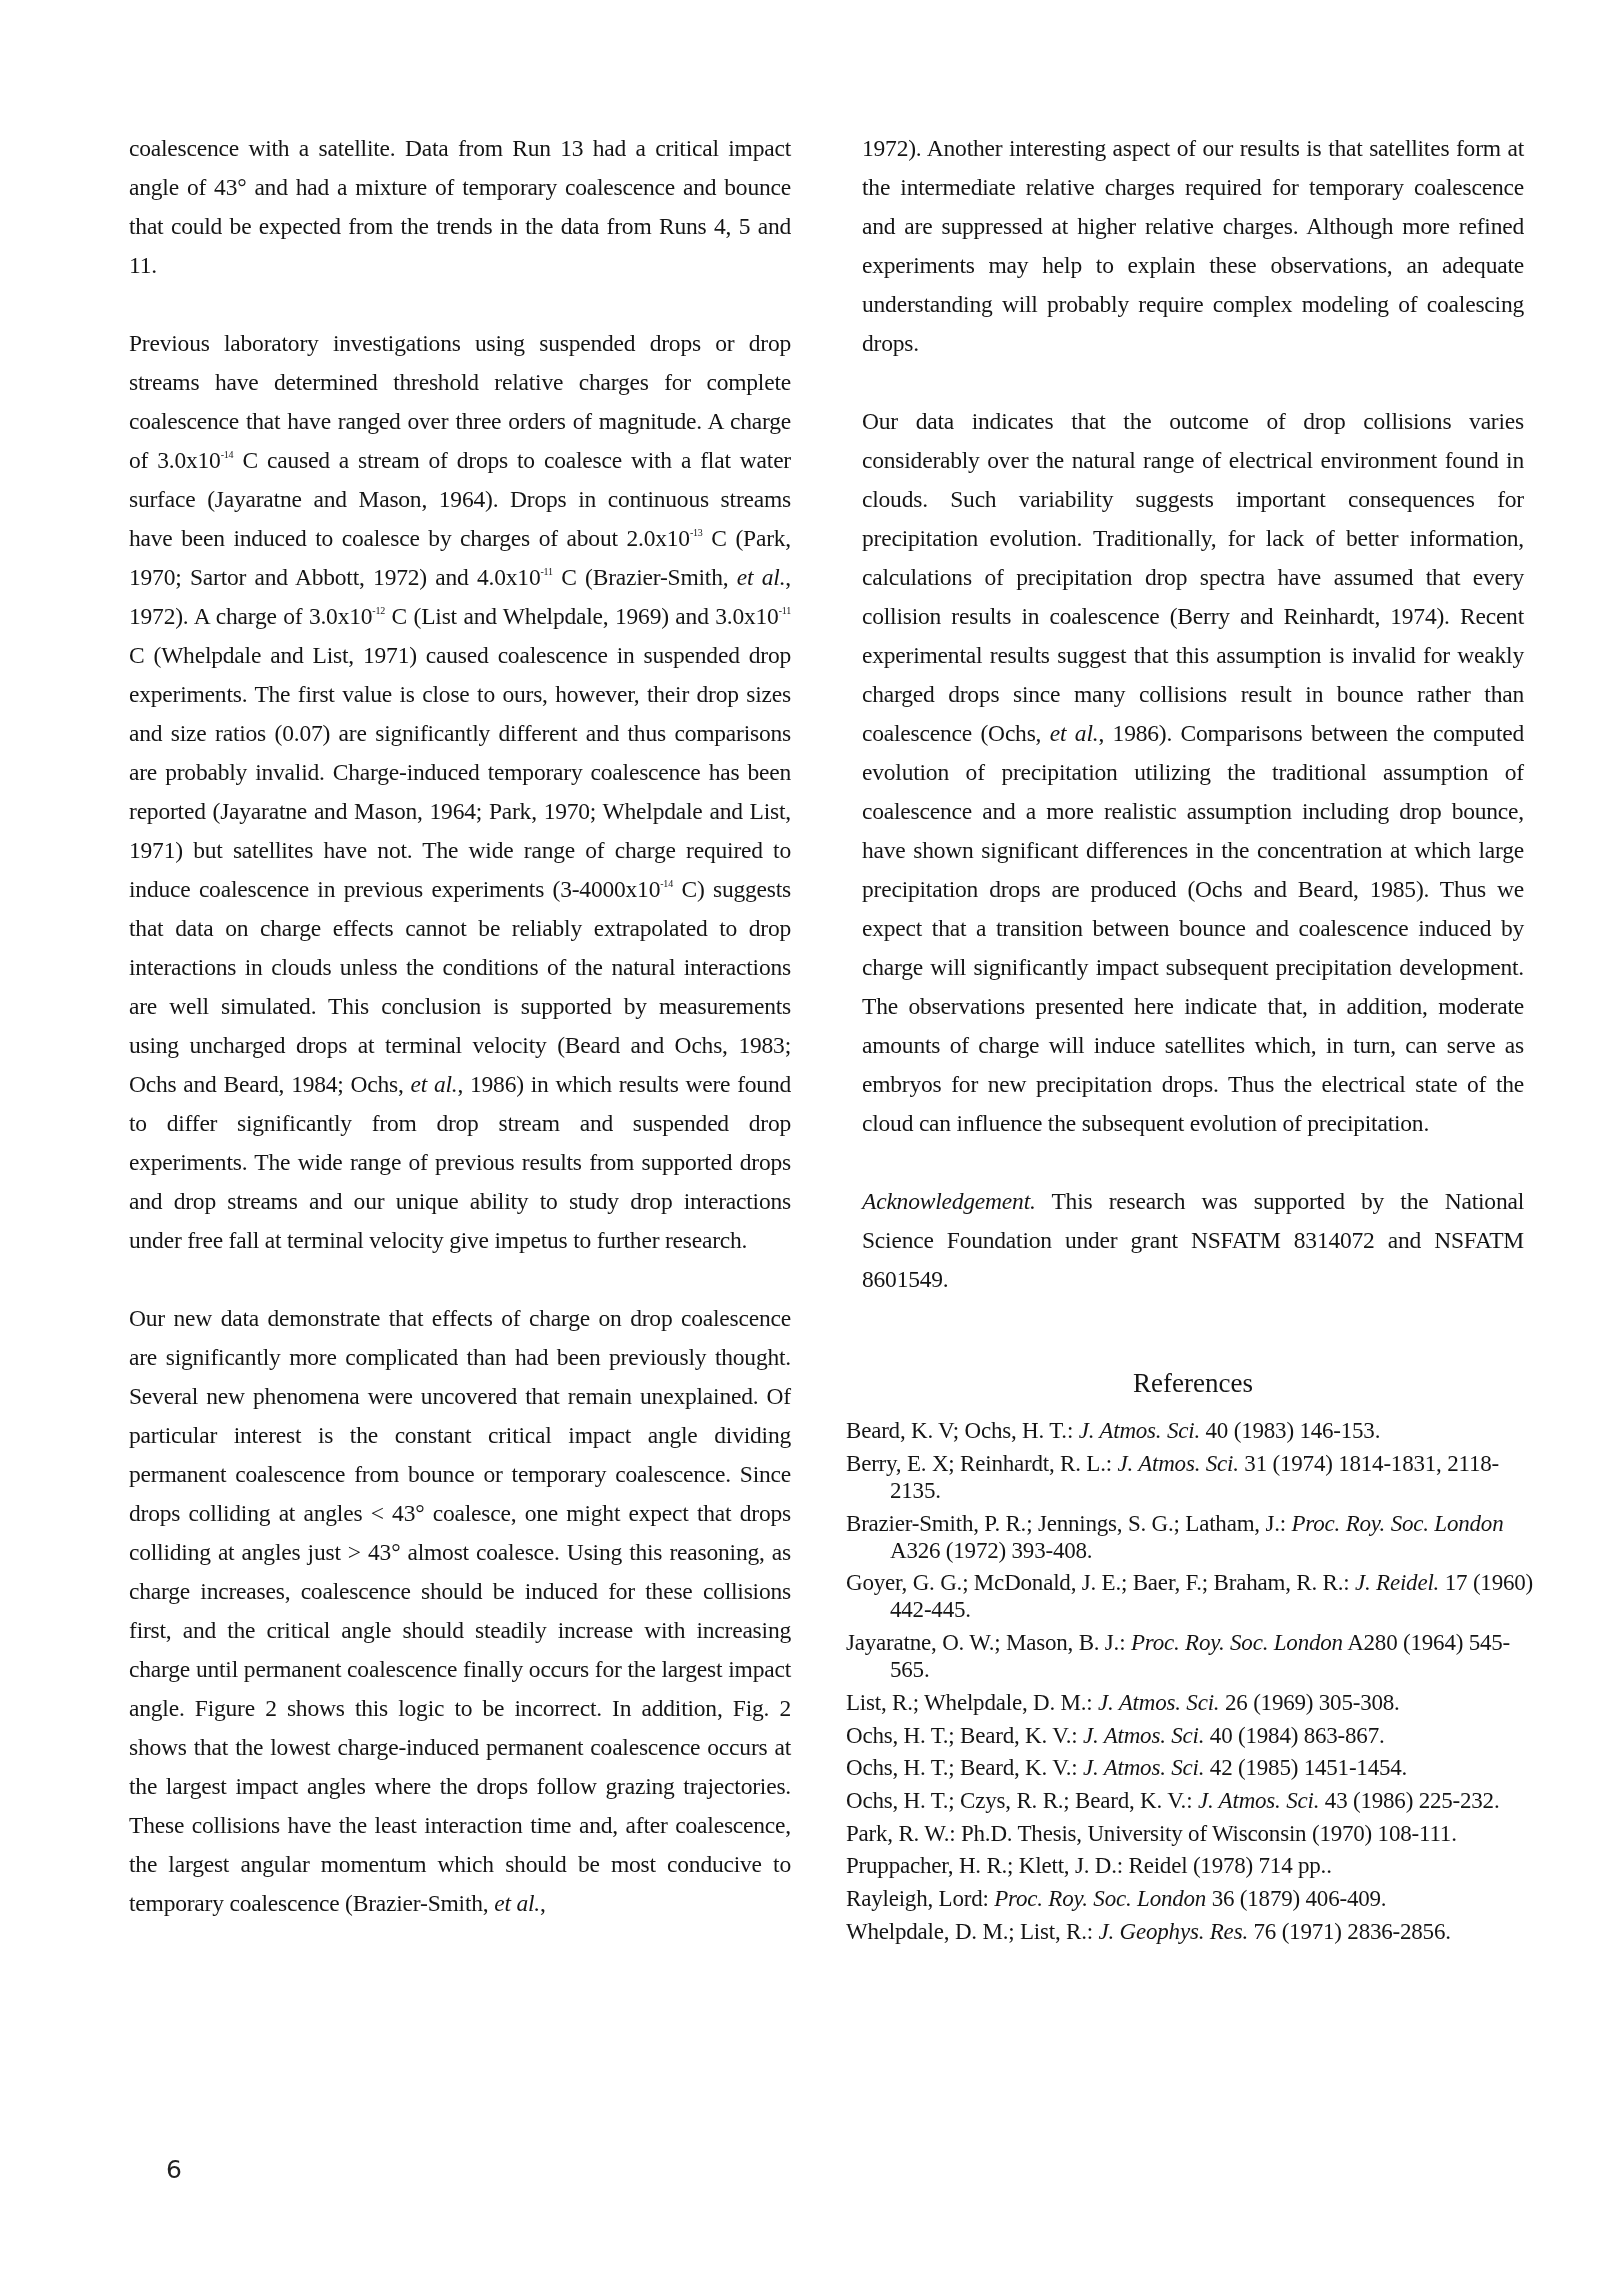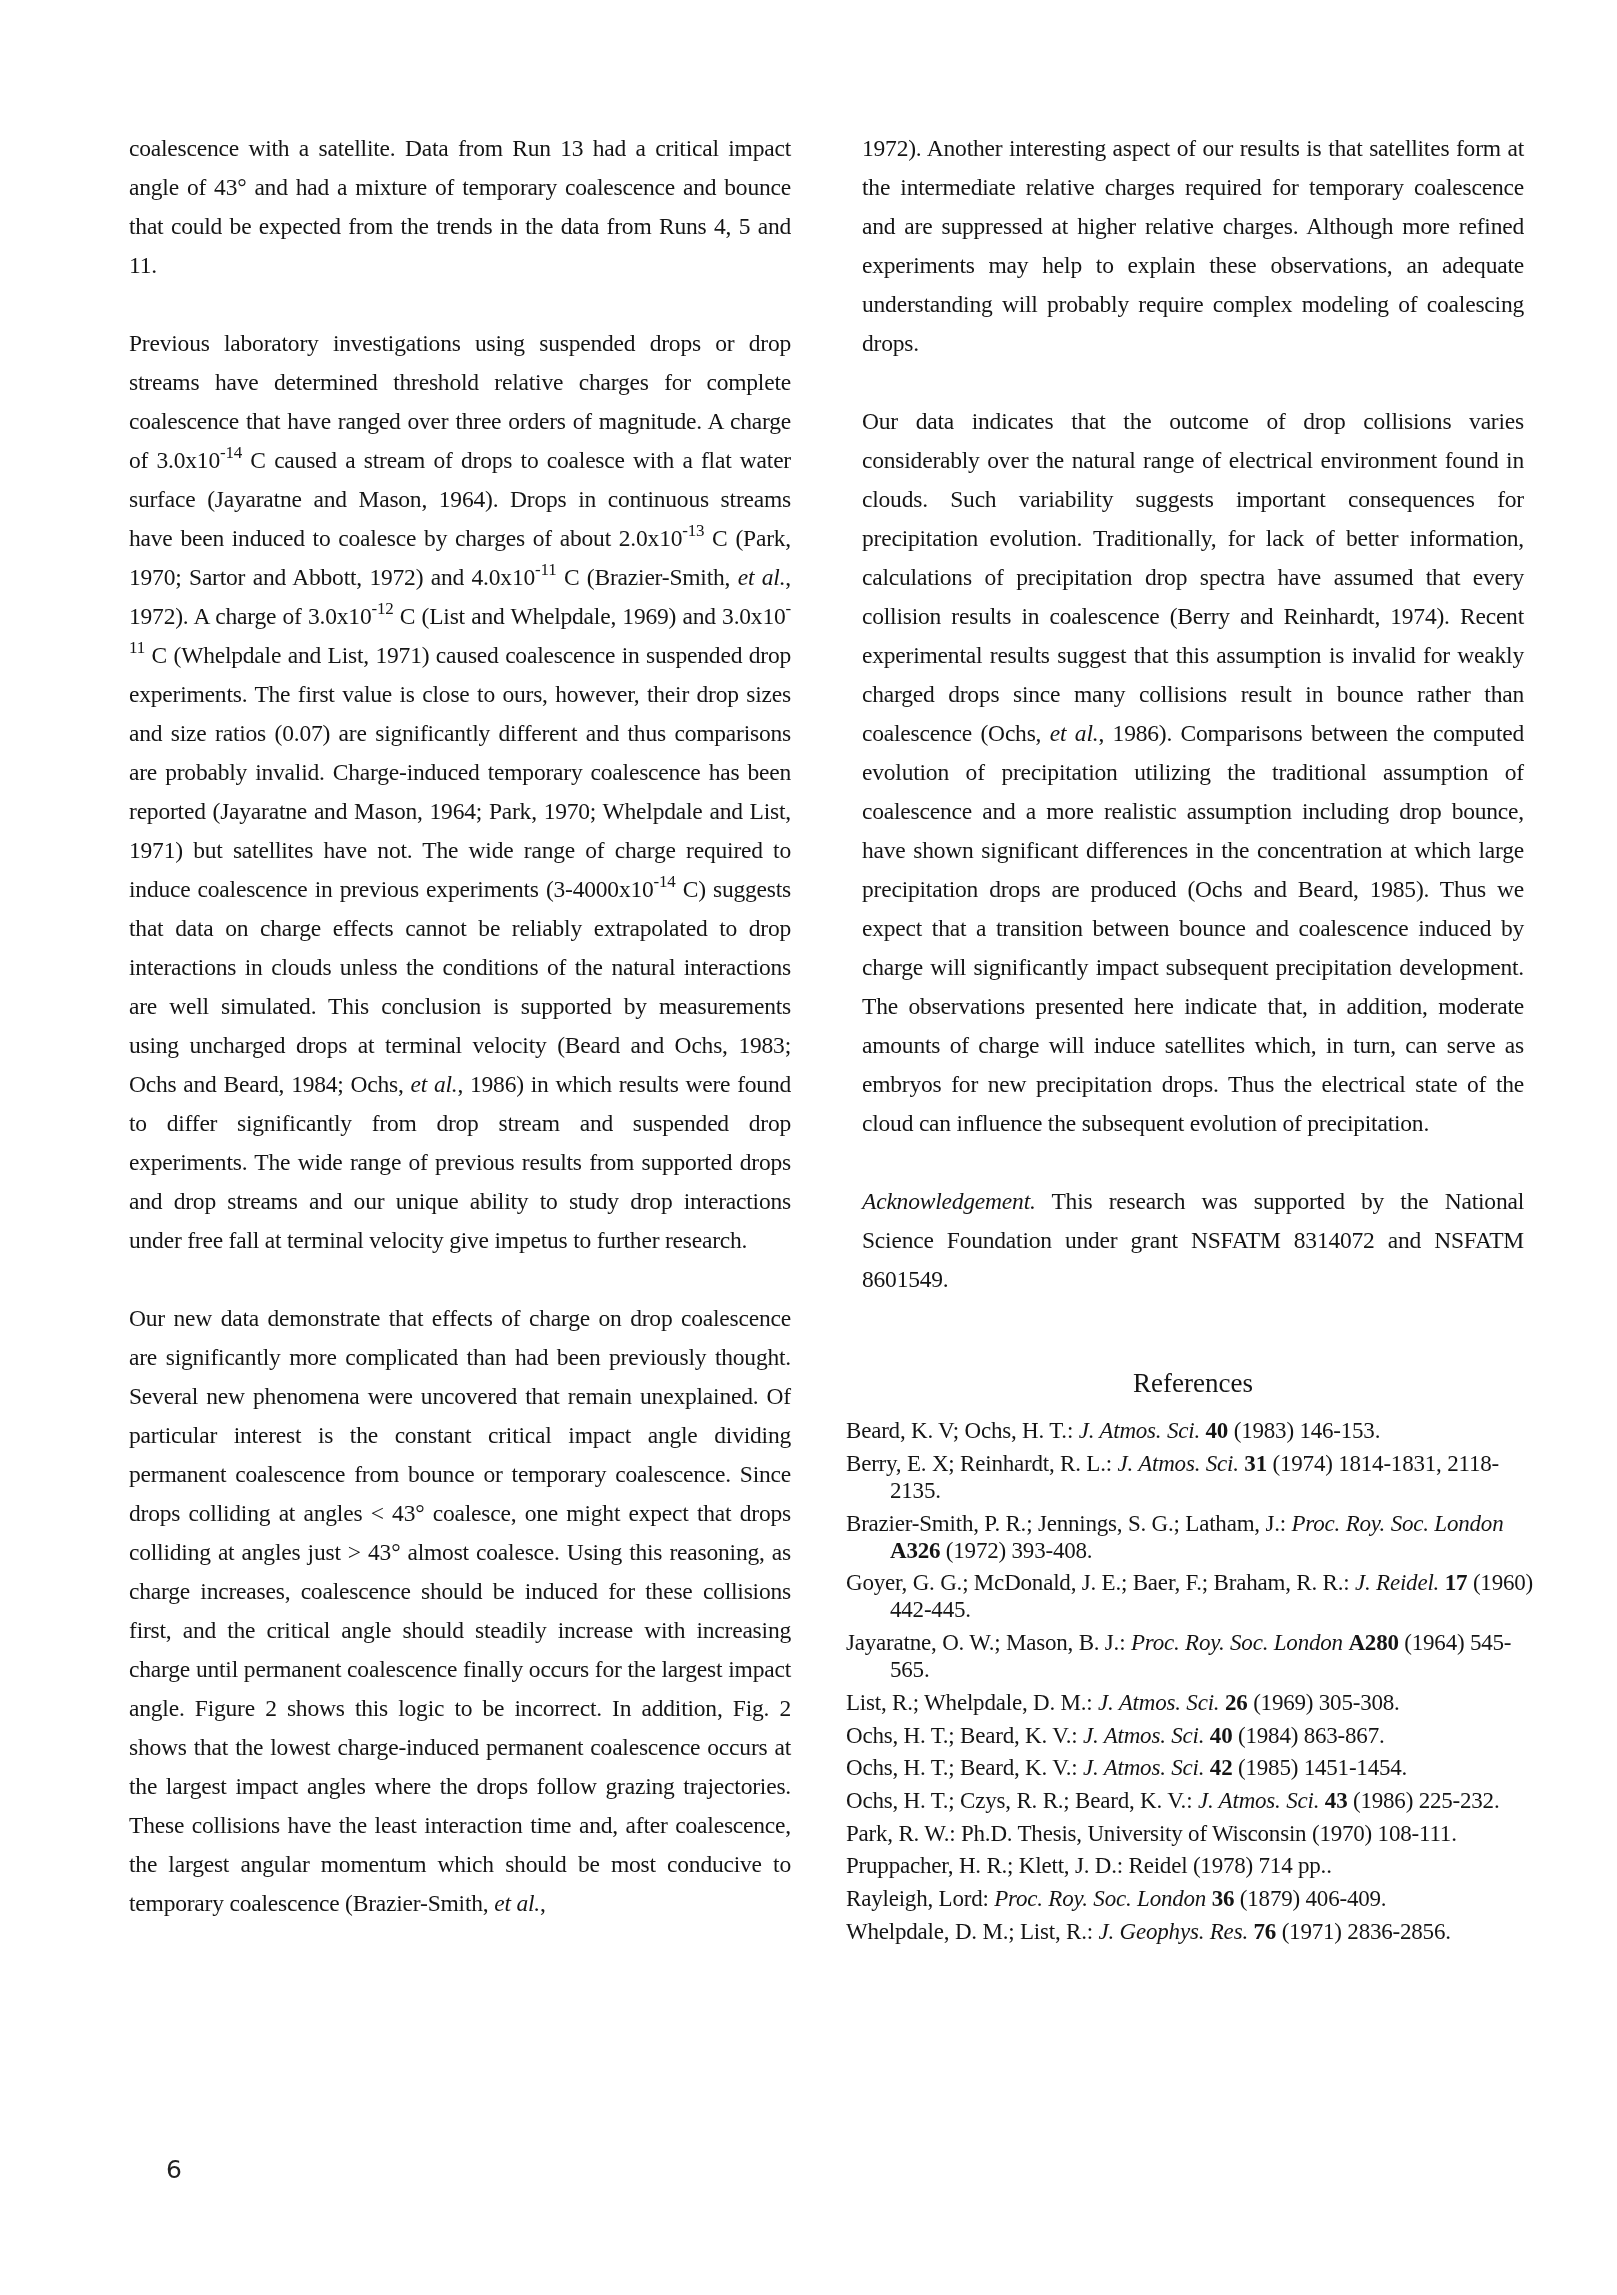--- a/index.html
+++ b/index.html
@@ -3,27 +3,27 @@
   <meta charset="utf-8">
   <style>
     html, body { margin: 0; padding: 0; background: #ffffff; }
     body { width: 1618px; height: 2295px; position: relative; overflow: hidden;
       font-family: "Liberation Serif", "DejaVu Serif", serif; color: #151515; }
     .col { position: absolute; top: 113px; width: 694px; }
     .col-left { left: 113px; }
     .col-right { left: 846px; }
     .para { margin: 16px; font-size: 23.5px; line-height: 39px; text-align: justify; letter-spacing: -0.2px; }
     .para + .para { margin-top: 39px; }
-    sup { font-size: 17px; line-height: 0; vertical-align: 9.7px; }
+    sup { font-size: 10px; line-height: 0; vertical-align: 9.7px; }
     em { }
     .ack-label { font-style: italic; }
     .refs-heading { margin: 70px 0 19.4px 0; text-align: center; font-size: 27px; line-height: 29px; }
     .ref-list { margin: 0; padding: 0; list-style: none; }
     .ref { font-size: 23px; line-height: 27px; padding-left: 44px; text-indent: -44px; margin-bottom: 5.7px; text-align: left; letter-spacing: -0.2px; }
-    .ref b { font-weight: bold; }
+    .ref b { font-weight: normal; }
     .page-number { position: absolute; left: 166px; top: 2155px; font-family: "DejaVu Sans", sans-serif; font-size: 25px; color: #222; }
   </style>
 </head>
 <body>
 
 <div class="col col-left">
   <p class="para">coalescence with a satellite.  Data from Run 13 had a critical impact angle of 43° and had a mixture of temporary coalescence and bounce that could be expected from the trends in the data from Runs 4, 5 and 11.</p>
   <p class="para">Previous laboratory investigations using suspended drops or drop streams have determined threshold relative charges for complete coalescence that have ranged over three orders of magnitude.  A charge of 3.0x10<sup>-14</sup> C caused a stream of drops to coalesce with a flat water surface (Jayaratne and Mason, 1964).  Drops in continuous streams have been induced to coalesce by charges of about 2.0x10<sup>-13</sup> C (Park, 1970; Sartor and Abbott, 1972) and 4.0x10<sup>-11</sup> C (Brazier-Smith, <em>et al.</em>, 1972).  A charge of 3.0x10<sup>-12</sup> C (List and Whelpdale, 1969) and 3.0x10<sup>-11</sup> C (Whelpdale and List, 1971) caused coalescence in suspended drop experiments.  The first value is close to ours, however, their drop sizes and size ratios (0.07) are significantly different and thus comparisons are probably invalid.  Charge-induced temporary coalescence has been reported (Jayaratne and Mason, 1964; Park, 1970; Whelpdale and List, 1971) but satellites have not.  The wide range of charge required to induce coalescence in previous experiments (3-4000x10<sup>-14</sup> C) suggests that data on charge effects cannot be reliably extrapolated to drop interactions in clouds unless the conditions of the natural interactions are well simulated.  This conclusion is supported by measurements using uncharged drops at terminal velocity (Beard and Ochs, 1983; Ochs and Beard, 1984; Ochs, <em>et al.</em>, 1986) in which results were found to differ significantly from drop stream and suspended drop experiments.  The wide range of previous results from supported drops and drop streams and our unique ability to study drop interactions under free fall at terminal velocity give impetus to further research.</p>
   <p class="para">Our new data demonstrate that effects of charge on drop coalescence are significantly more complicated than had been previously thought.  Several new phenomena were uncovered that remain unexplained.  Of particular interest is the constant critical impact angle dividing permanent coalescence from bounce or temporary coalescence.  Since drops colliding at angles &lt; 43° coalesce, one might expect that drops colliding at angles just &gt; 43° almost coalesce.  Using this reasoning, as charge increases, coalescence should be induced for these collisions first, and the critical angle should steadily increase with increasing charge until permanent coalescence finally occurs for the largest impact angle.  Figure 2 shows this logic to be incorrect.  In addition, Fig. 2 shows that the lowest charge-induced permanent coalescence occurs at the largest impact angles where the drops follow grazing trajectories.  These collisions have the least interaction time and, after coalescence, the largest angular momentum which should be most conducive to temporary coalescence (Brazier-Smith, <em>et al.</em>,</p>
 </div>

